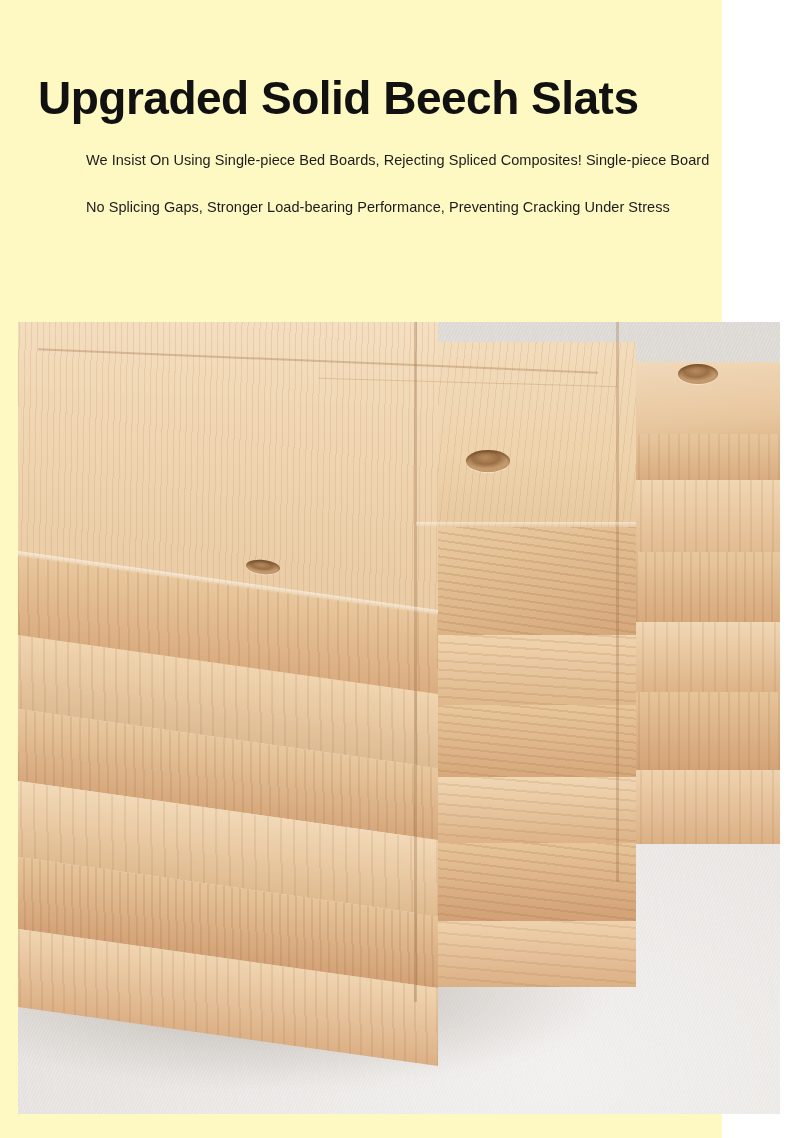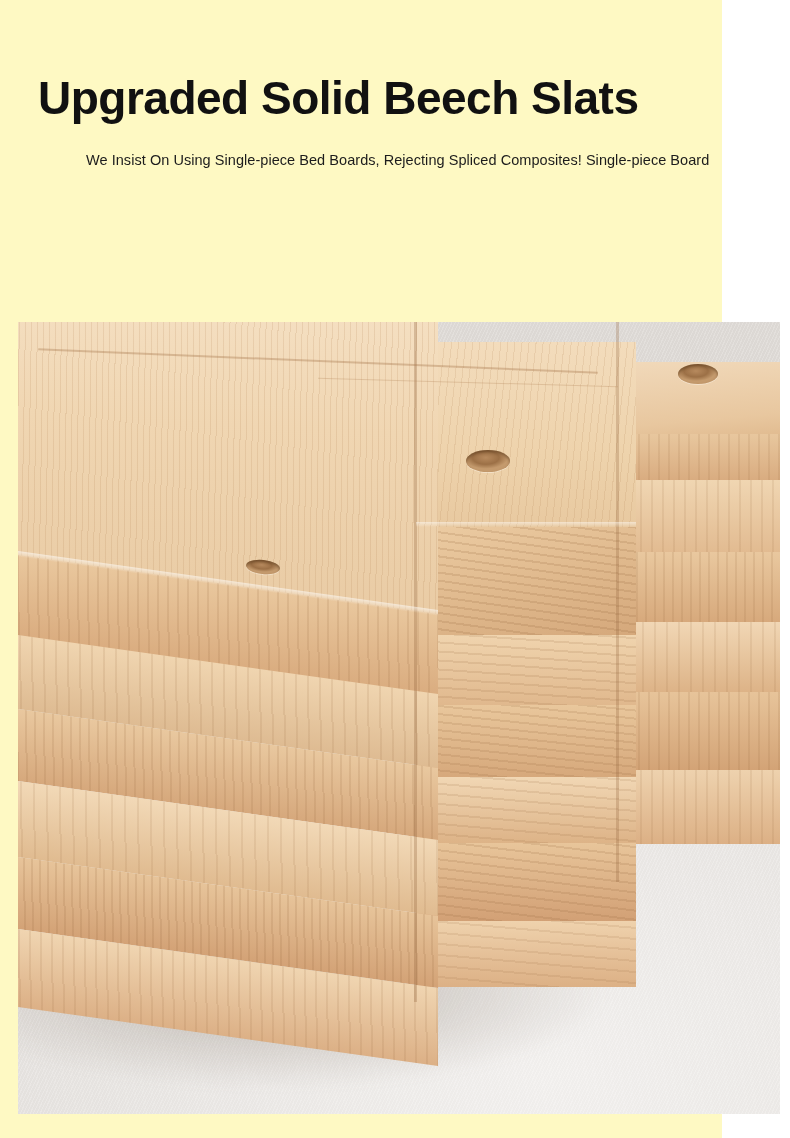--- a/index.html
+++ b/index.html
@@ -111,20 +111,21 @@
 </style>
 </head>
 <body>
 
 <div class="page">
 
   <h1 class="headline">Upgraded Solid Beech Slats</h1>
 
   <div class="bullets">
     <div class="bullet">We Insist On Using Single-piece Bed Boards, Rejecting Spliced Composites! Single-piece Board</div>
+    <div class="bullet">No Splicing Gaps, Stronger Load-bearing Performance, Preventing Cracking Under Stress</div>
   </div>
 
   <div class="photo">
     <div class="bg-floor"></div>
     <div class="bg-grain"></div>
     <div class="shadow-floor"></div>
 
     <div class="stack">
 
       <div class="slat face-end" style="left:600px; top:40px; width:180px; height:78px;

